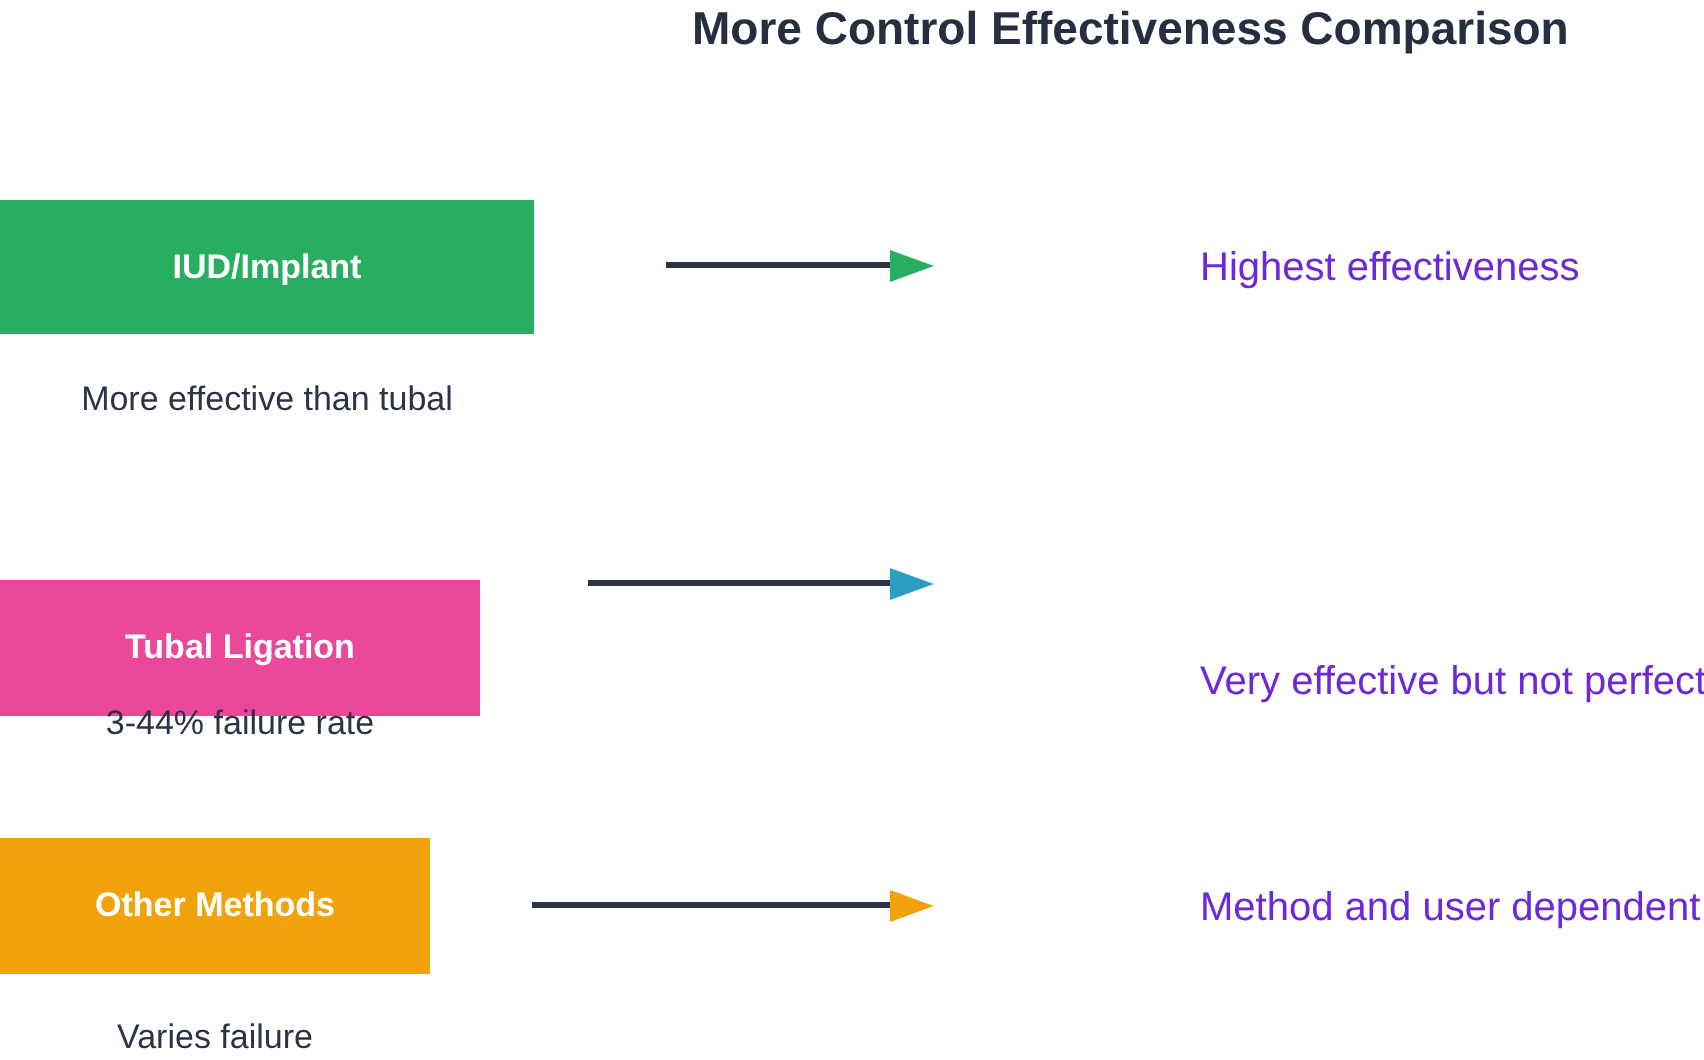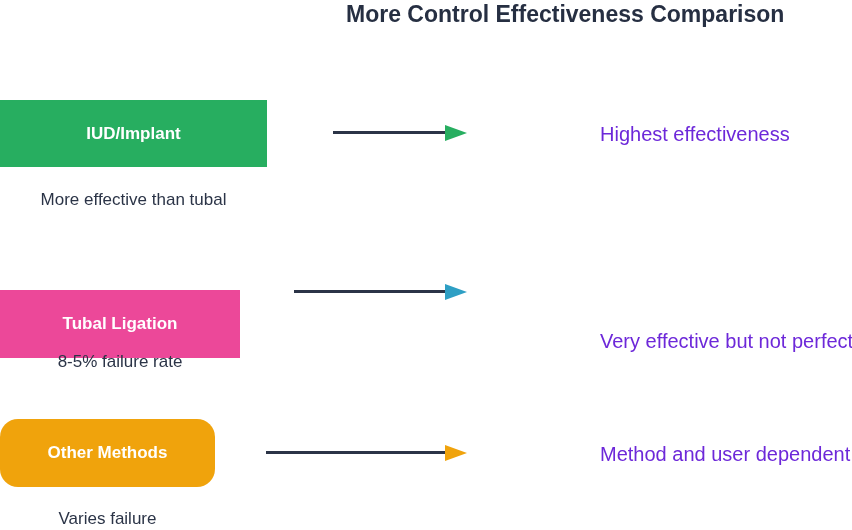--- a/index.html
+++ b/index.html
@@ -97,28 +97,28 @@
     <div class="subtitle sub1">More effective than tubal</div>
     <div class="arrow-line line1"></div>
     <div class="arrow-head head1" style="border-left-color: rgb(39, 174, 96);"></div>
     <div class="desc desc1">Highest effectiveness</div>
   </div>
 
   <div>
     <div class="node box2" style="background-color: #ec4899; margin-top: 32px;">
       <span class="node-label">Tubal Ligation</span>
     </div>
-    <div class="subtitle sub2">8-5% failure rate</div>
+    <div class="subtitle sub2">3-44% failure rate</div>
     <div class="arrow-line line2"></div>
     <div class="arrow-head head2" style="border-left-color: rgb(46, 159, 196);"></div>
     <div class="desc desc2">Very effective but not perfect</div>
   </div>
 
   <div>
-    <div class="node box3" style="background-color: rgb(240, 163, 12); border-radius: 18px;">
+    <div class="node box3" style="background-color: rgb(240, 163, 12);">
       <span class="node-label">Other Methods</span>
     </div>
     <div class="subtitle sub3">Varies failure</div>
     <div class="arrow-line line3"></div>
     <div class="arrow-head head3" style="border-left-color: rgb(240, 163, 12);"></div>
     <div class="desc desc3">Method and user dependent</div>
   </div>
 
 </div>
 

